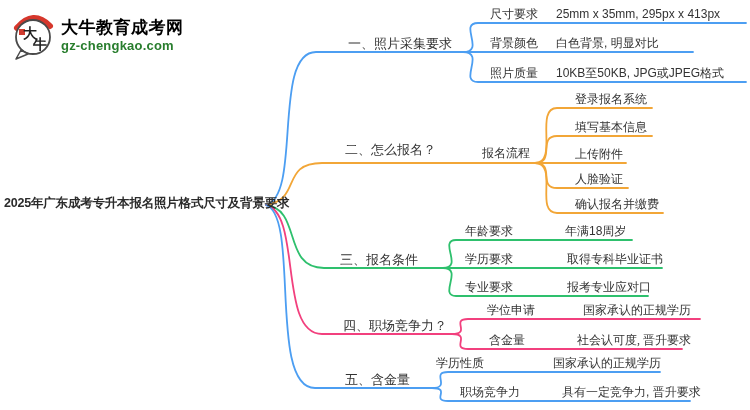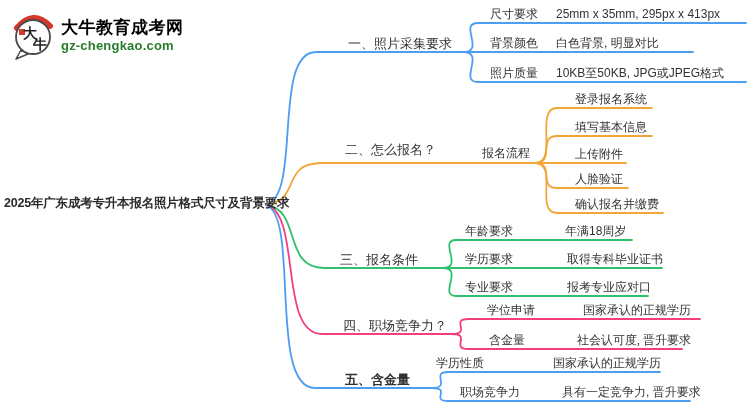--- a/index.html
+++ b/index.html
@@ -99,19 +99,19 @@
   <div class="txt child-value" style="left:567px;top:252px;">取得专科毕业证书</div>
   <div class="txt child-label" style="left:465px;top:280px;">专业要求</div>
   <div class="txt child-value" style="left:567px;top:280px;">报考专业应对口</div>
 
   <div class="txt branch-label" style="left:343px;top:318px;">四、职场竞争力？</div>
   <div class="txt child-label" style="left:487px;top:303px;">学位申请</div>
   <div class="txt child-value" style="left:583px;top:303px;">国家承认的正规学历</div>
   <div class="txt child-label" style="left:489px;top:333px;">含金量</div>
   <div class="txt child-value" style="left:577px;top:333px;font-family:Liberation Serif, serif;">社会认可度, 晋升要求</div>
 
-  <div class="txt branch-label" style="left:345px;top:372px;font-weight:bold;">五、含金量</div>
+  <div class="txt branch-label" style="left:345px;top:372px;">五、含金量</div>
   <div class="txt child-label" style="left:436px;top:356px;">学历性质</div>
   <div class="txt child-value" style="left:553px;top:356px;">国家承认的正规学历</div>
   <div class="txt child-label" style="left:460px;top:385px;">职场竞争力</div>
   <div class="txt child-value" style="left:562px;top:385px;">具有一定竞争力, 晋升要求</div>
 
 </div>
 
 </body></html>

